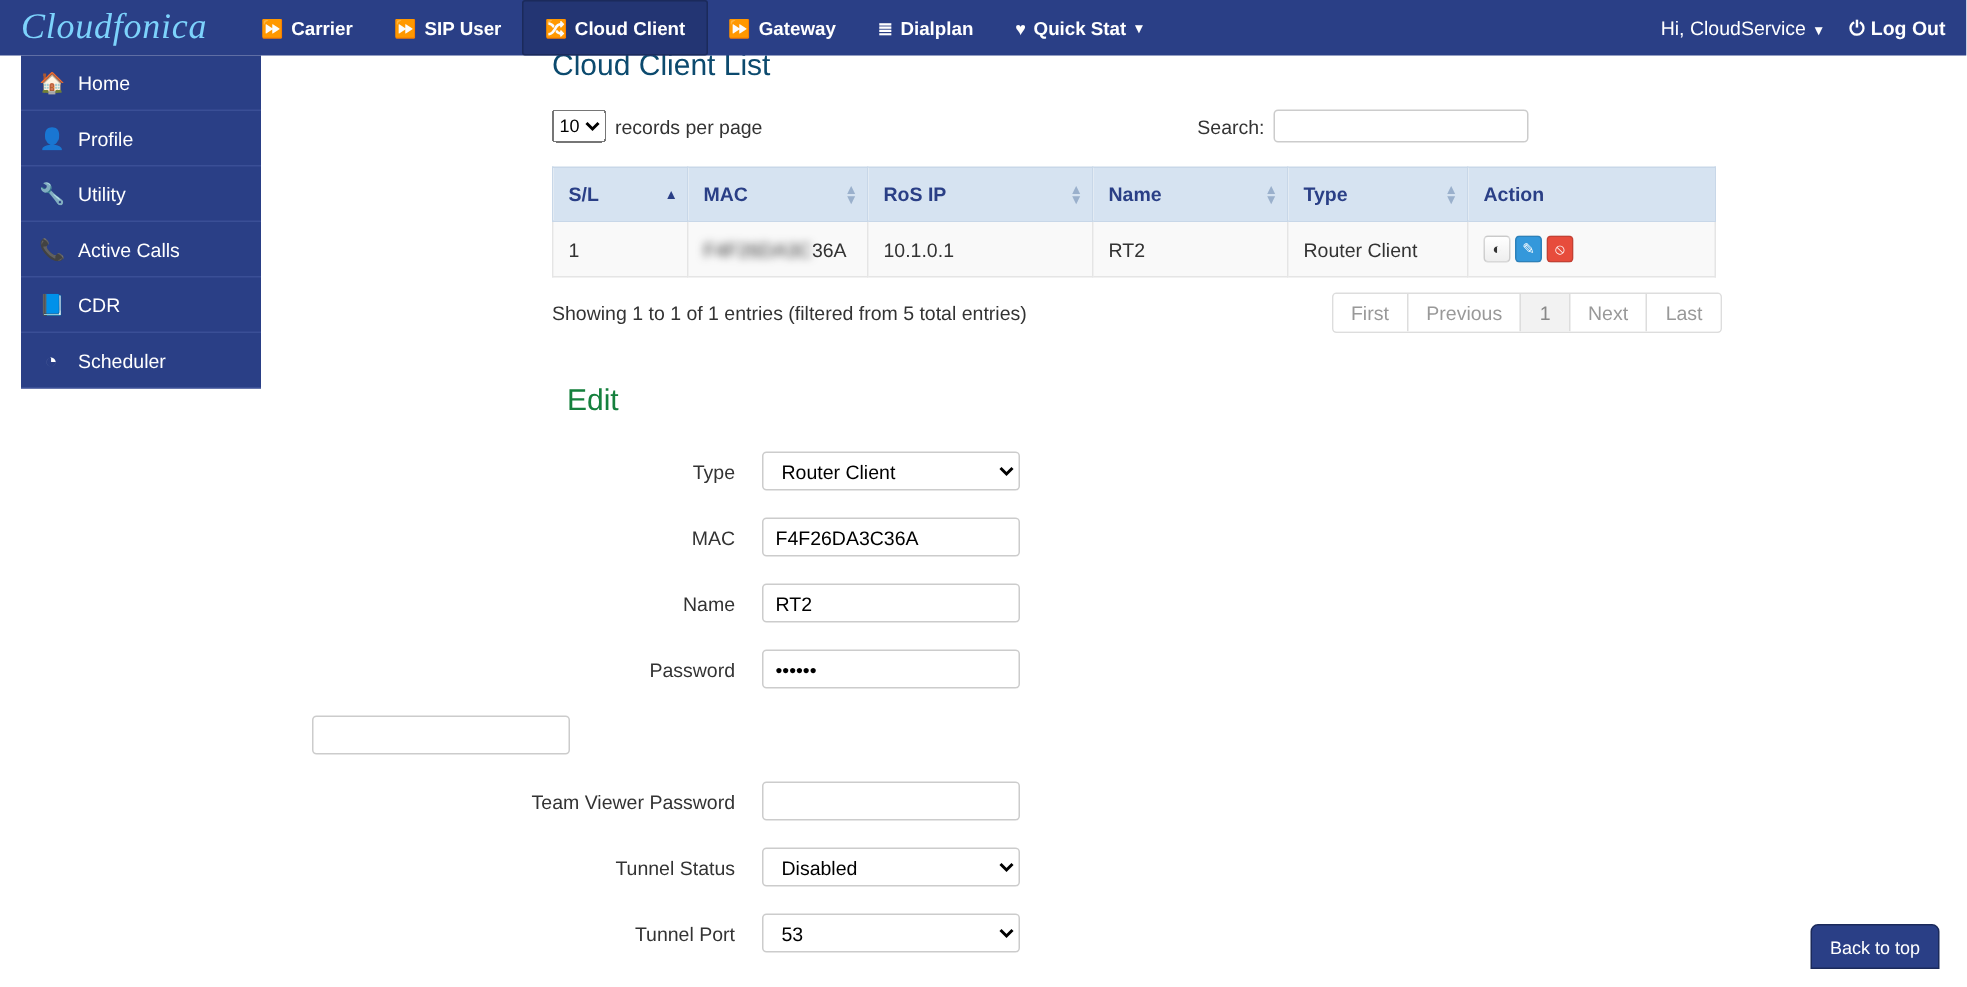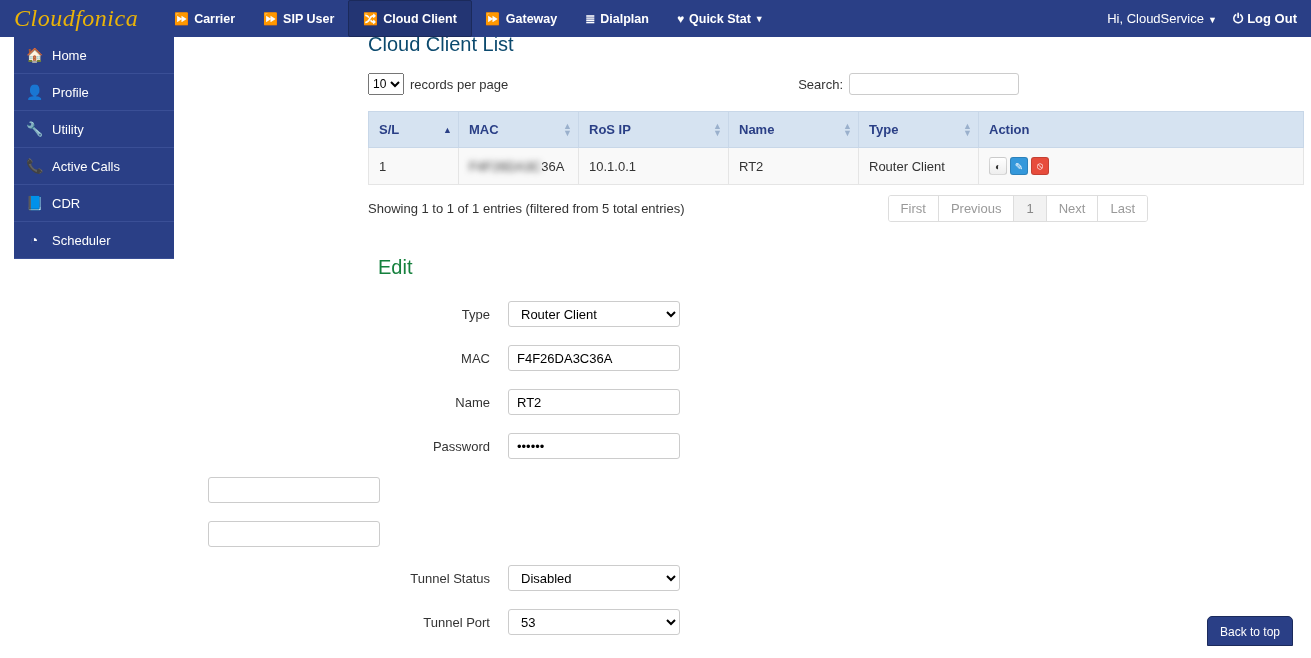--- a/index.html
+++ b/index.html
@@ -12,21 +12,21 @@
     height: 37px;
     display: flex;
     align-items: center;
     padding: 0 14px;
     position: relative;
     z-index: 10;
   }
   .brand {
     font-family: "Brush Script MT", cursive;
     font-size: 24px;
-    color: #eab308;
+    color: #7dd3fc;
     margin-right: 22px;
     font-style: italic;
     letter-spacing: 0.5px;
   }
   .nav-items { display: flex; align-items: center; height: 100%; }
   .nav-item {
     color: #fff;
     font-weight: bold;
     font-size: 12.5px;
     padding: 0 14px;
@@ -93,21 +93,21 @@
   }
   .toolbar-row .left { display: flex; align-items: center; gap: 6px; font-size: 13px; }
   .toolbar-row .left select { height: 22px; font-size: 12px; }
   .toolbar-row .right { margin-left: auto; display: flex; align-items: center; gap: 6px; font-size: 13px; }
   .toolbar-row .right input { height: 22px; width: 170px; border: 1px solid #ccc; border-radius: 3px; padding: 0 6px; }
 
   
   table.dt {
     margin-left: 160px;
     margin-top: 16px;
-    width: 936px;
+    width: 776px;
     border-collapse: collapse;
     font-size: 13px;
   }
   table.dt thead th {
     background: #d6e3f1;
     color: #2a3f86;
     font-weight: bold;
     text-align: left;
     padding: 10px 10px;
     border: 1px solid #c8d7e8;
@@ -383,20 +383,21 @@
     <div class="form-row">
       <label>Password</label>
       <div class="ctrl"><input type="password" value="••••••" style=""></div>
     </div>
 
     <div class="form-row">
       <div class="ctrl"><input type="text" value="" style=""></div>
     </div>
 
     <div class="form-row">
+      <label>Team Viewer Password</label>
       <div class="ctrl"><input type="text" value="" style=""></div>
     </div>
 
     <div class="form-row">
       <label>Tunnel Status</label>
       <div class="ctrl"><select><option>Disabled</option></select></div>
     </div>
 
     <div class="form-row">
       <label>Tunnel Port</label>

